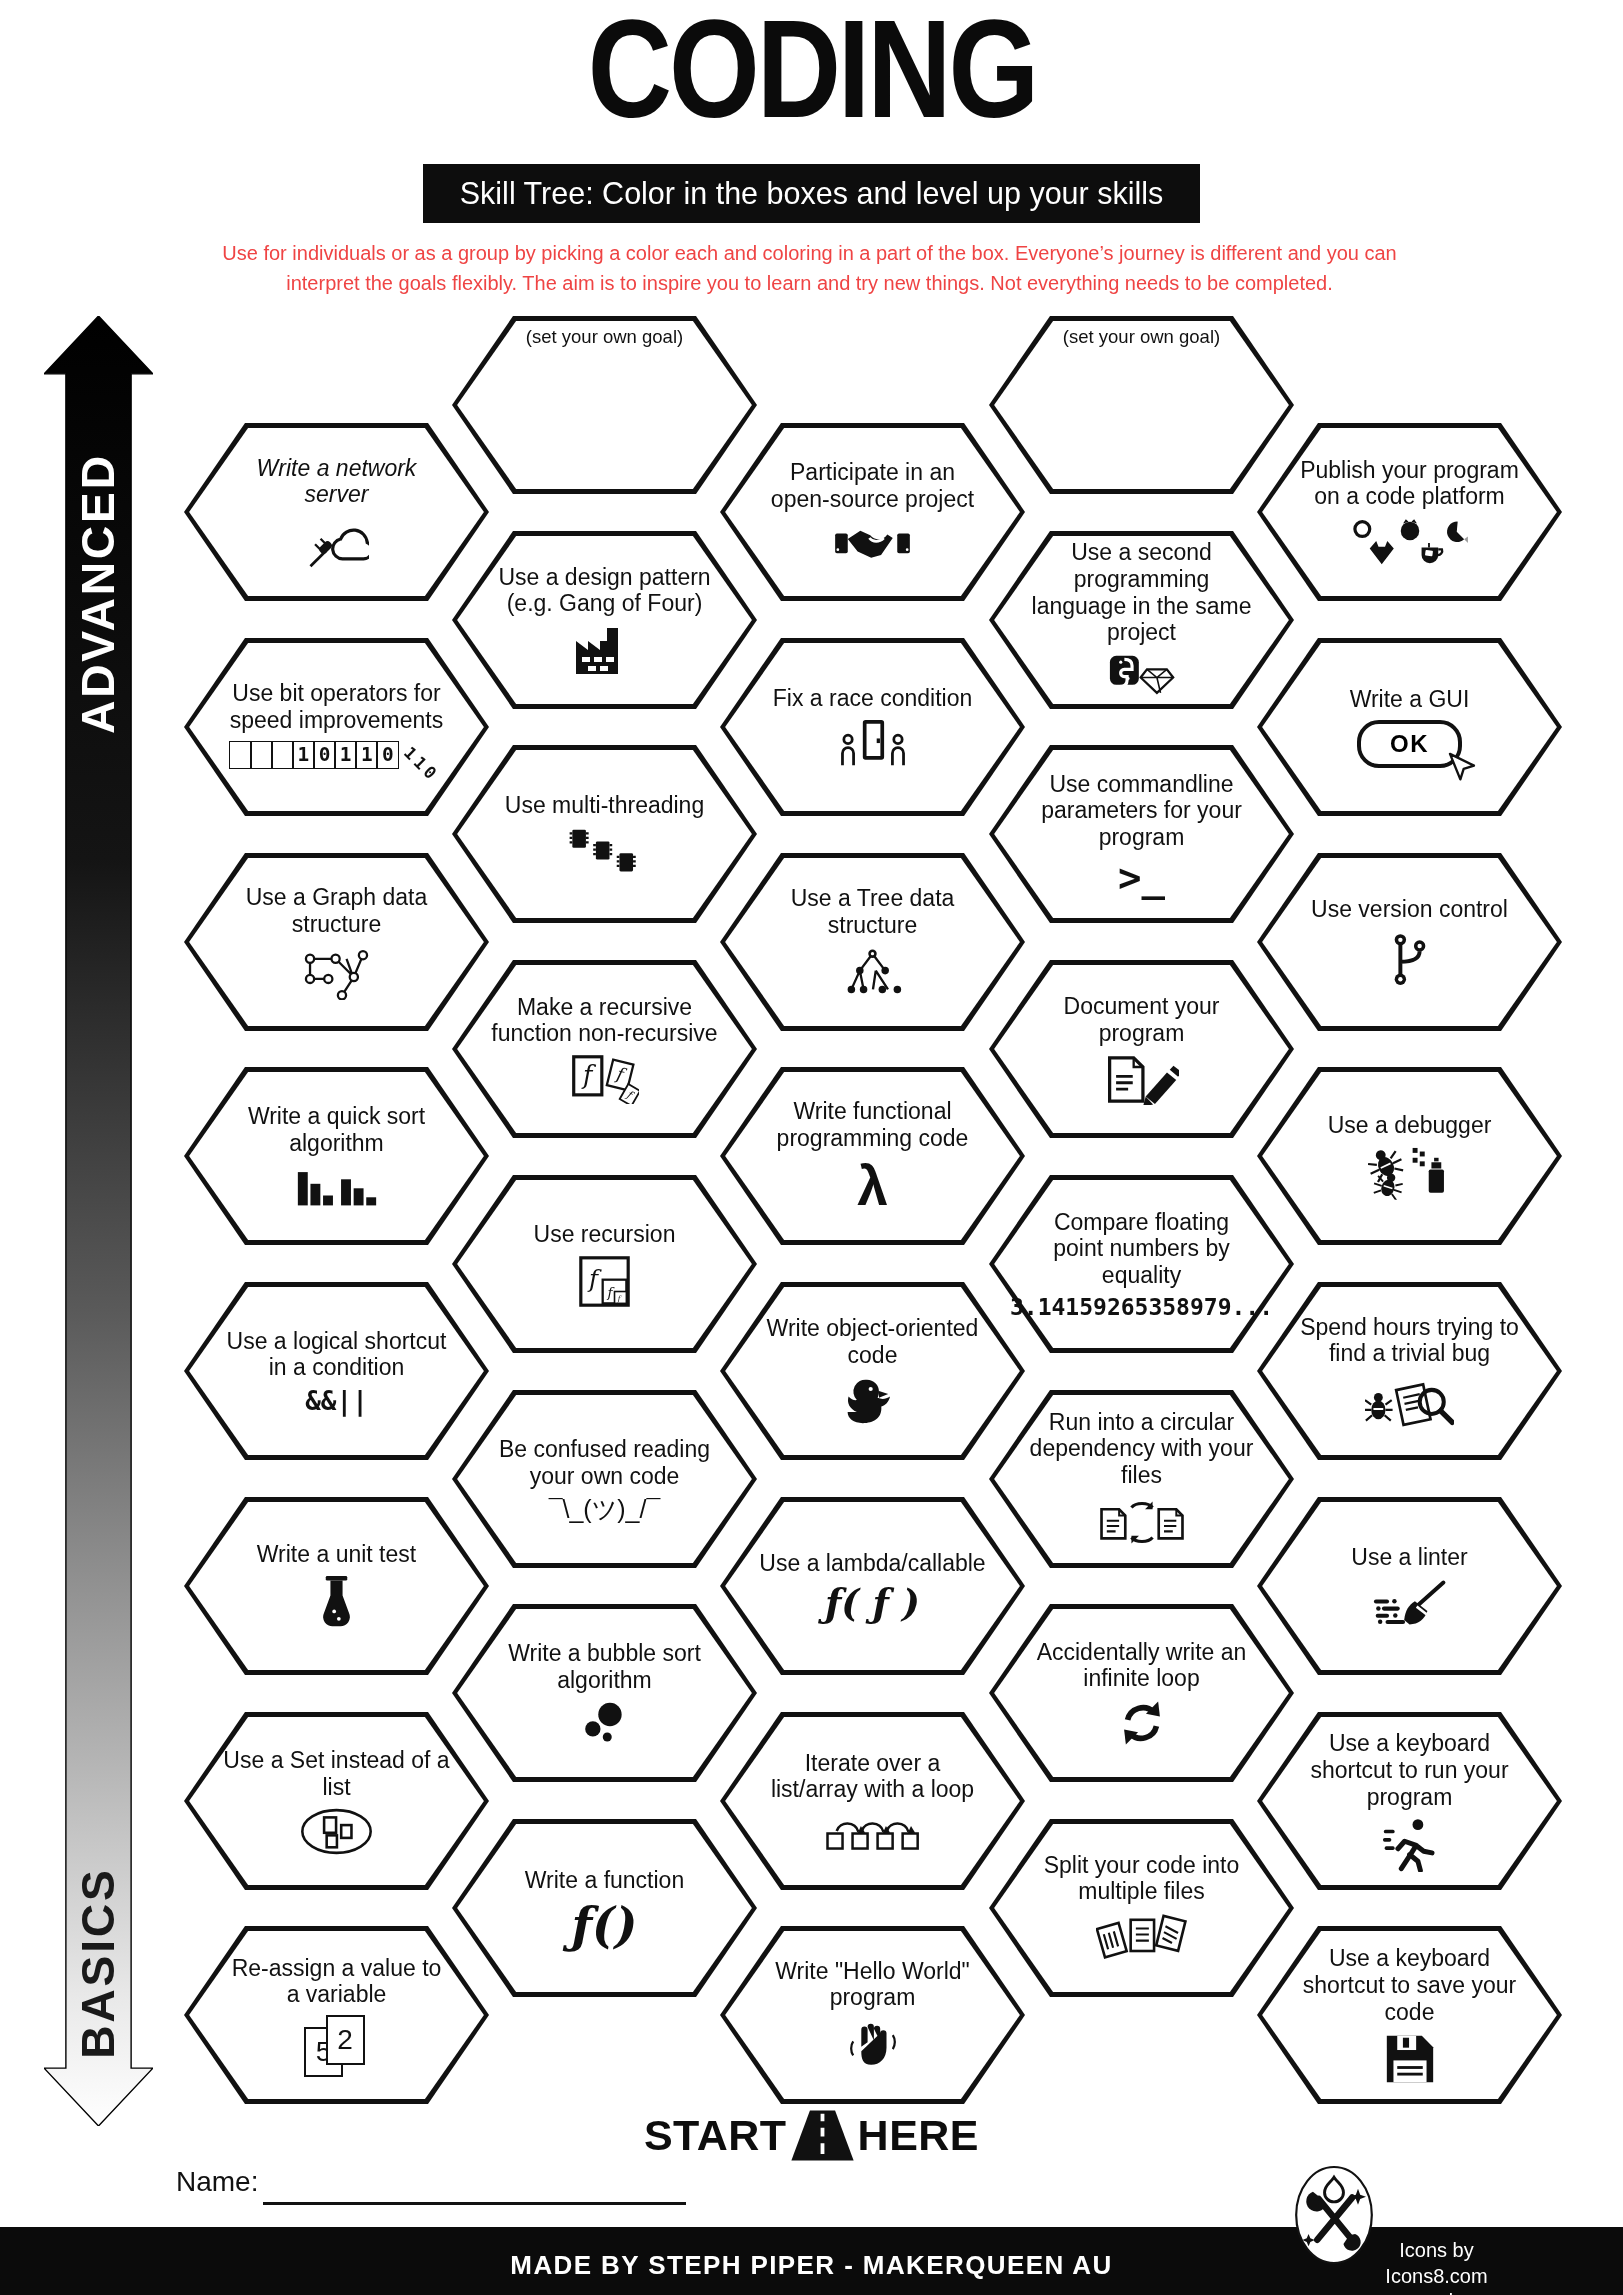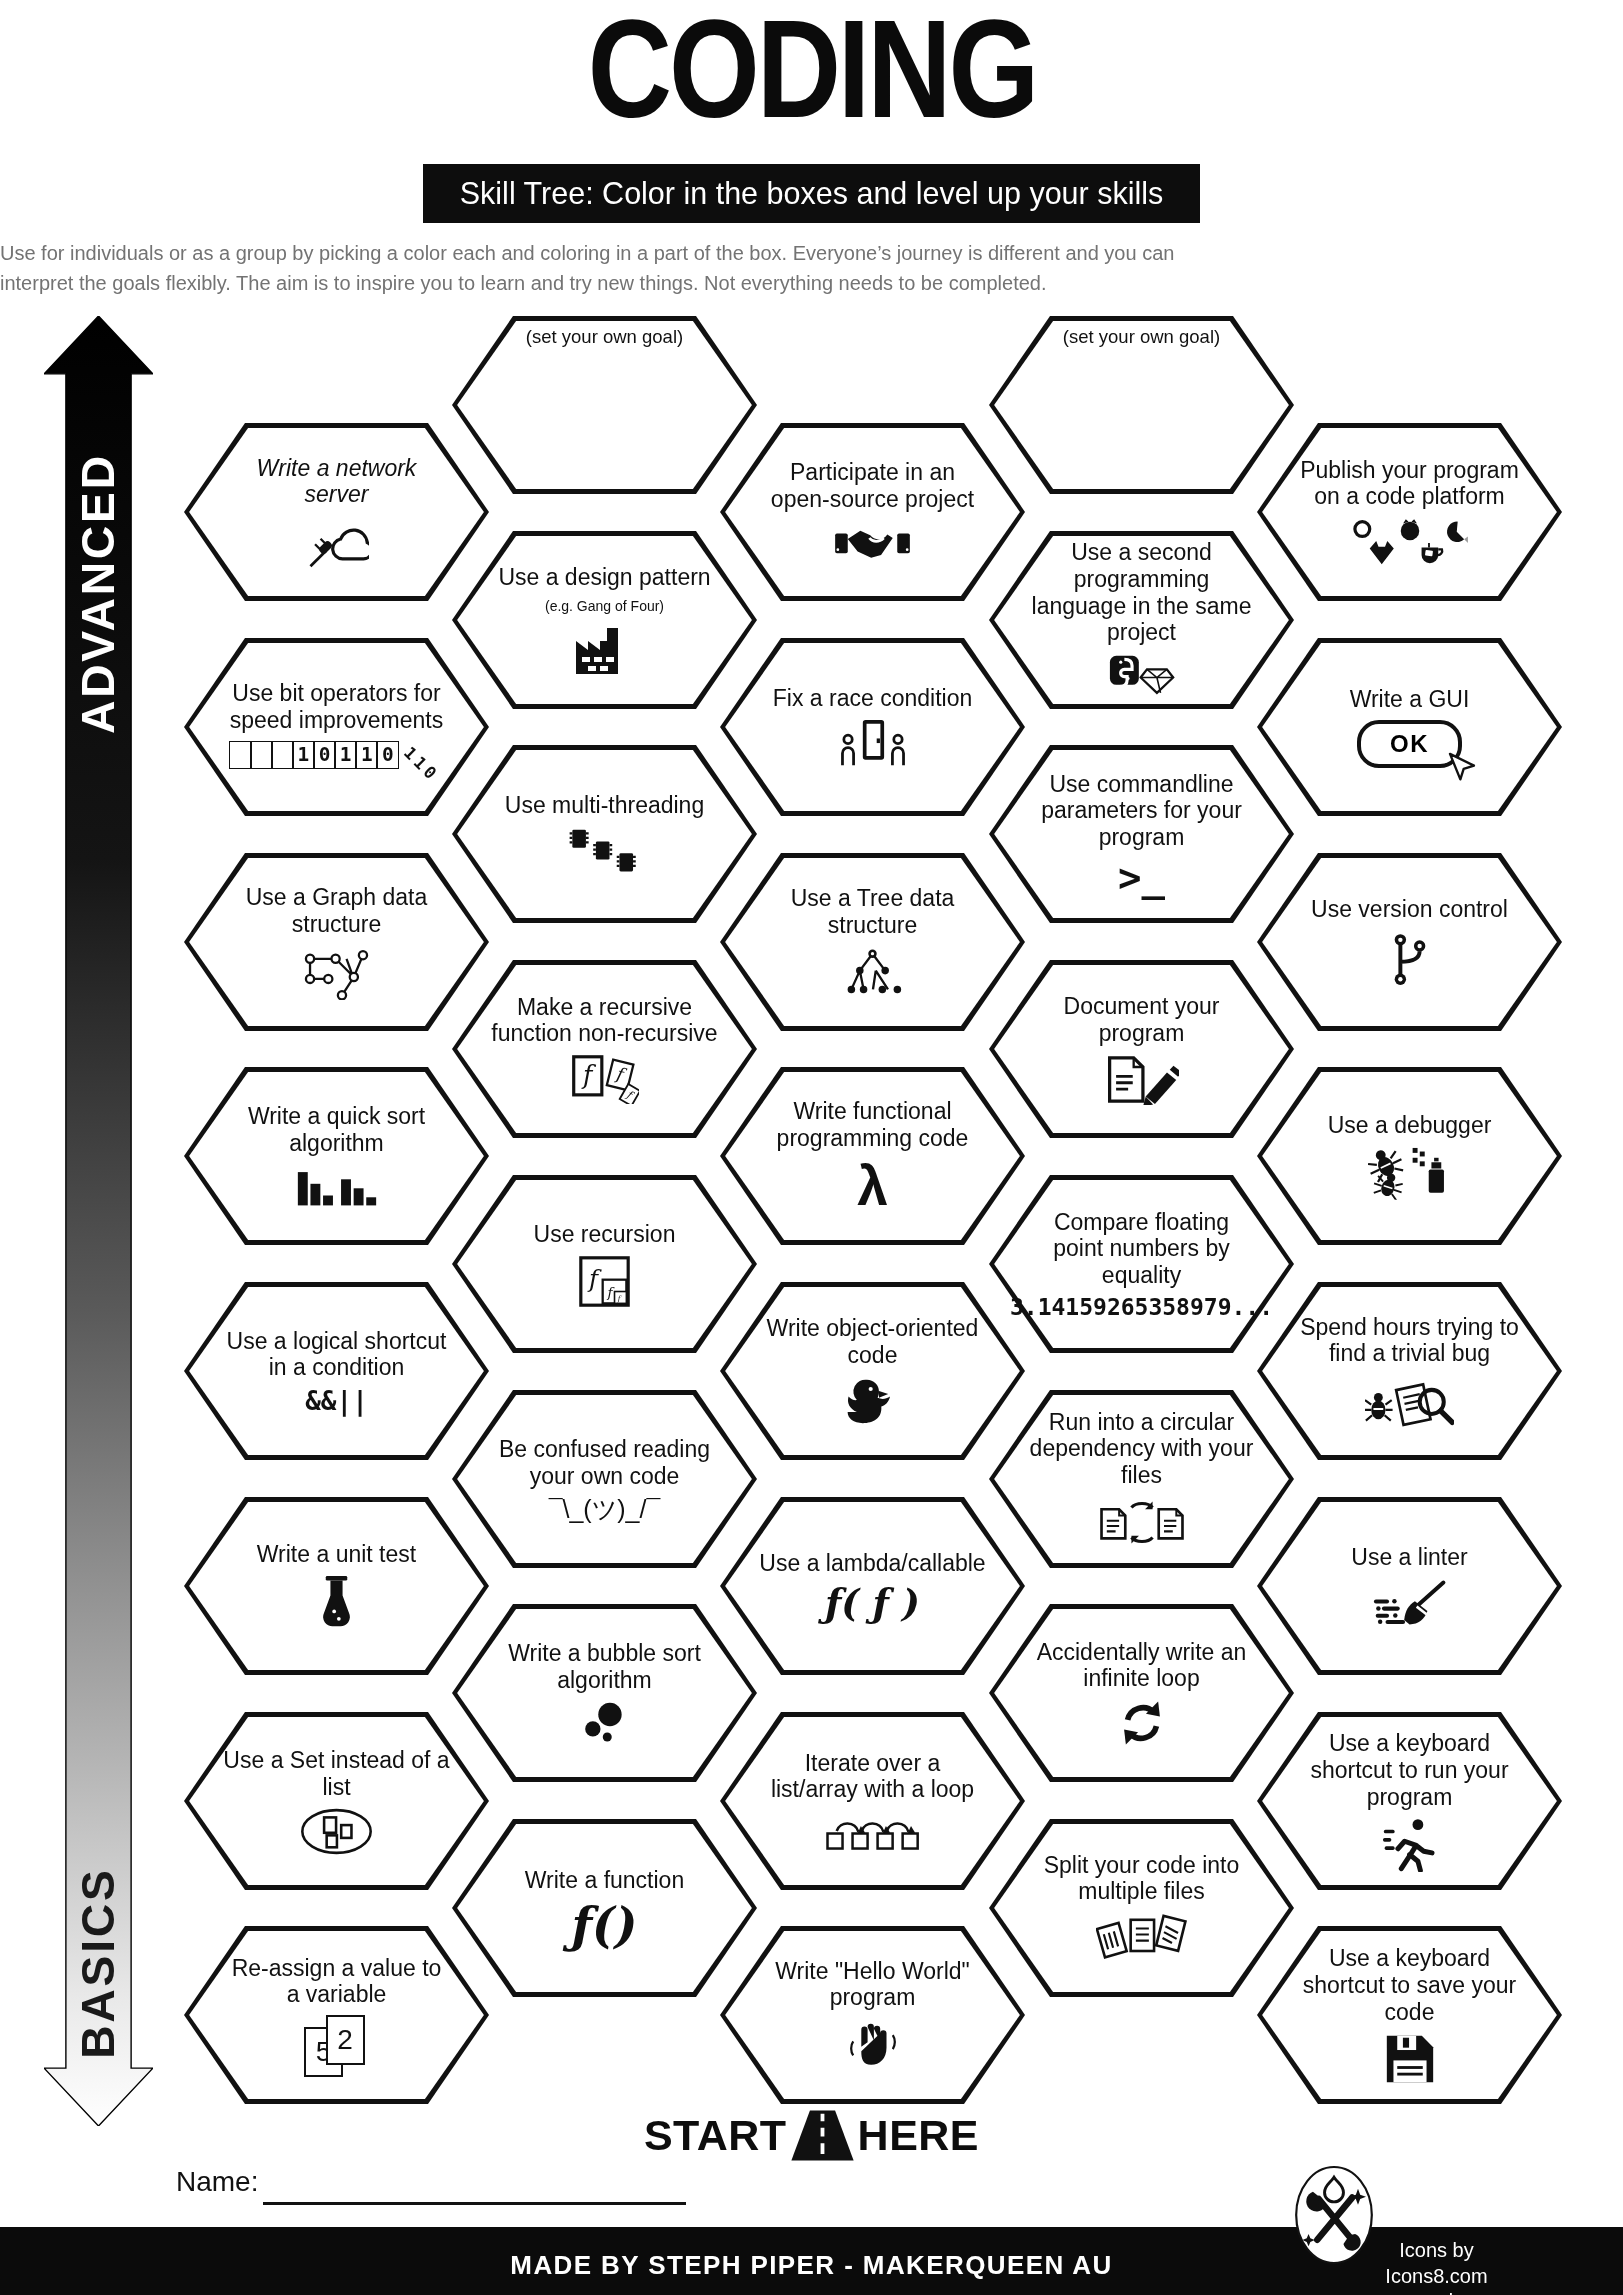--- a/index.html
+++ b/index.html
@@ -4,36 +4,36 @@
 <style>
   html,body{margin:0;padding:0;background:#fff;}
   #page{position:relative;width:1623px;height:2295px;background:#fff;overflow:hidden;
         font-family:"Liberation Sans",sans-serif;color:#111;}
   
   .title-wrap{position:absolute;top:2.8px;left:0;right:0;text-align:center;}
   .title{display:inline-block;font-size:139px;font-weight:800;letter-spacing:-3.7px;
          line-height:.95;color:#0b0b0b;transform:scaleX(.84);}
   .banner-wrap{position:absolute;top:164px;left:0;right:0;display:flex;justify-content:center;}
   .banner{background:#0d0d0d;color:#fff;font-size:30.5px;font-weight:500;padding:12px 37px;}
-  .sub{position:absolute;top:238px;left:0;right:4px;font-size:20px;
-       color:#737373;line-height:1.5;}
+  .sub{position:absolute;top:238px;left:0;right:4px;text-align:center;font-size:20px;
+       color:#ef4444;line-height:1.5;}
   
   .axis-svg{position:absolute;left:44px;top:316px;}
   .axis-text{font-family:"Liberation Sans",sans-serif;font-size:100px;font-weight:600;letter-spacing:6px;}
   
   .hex{position:absolute;width:305px;height:178px;}
   .hex-border{position:absolute;inset:0;background:#111;
       clip-path:polygon(0% 50%,20% 0%,80% 0%,100% 50%,80% 100%,20% 100%);}
   .hex-fill{position:absolute;left:5.1px;top:5.1px;right:5.1px;bottom:5.1px;background:#fff;
       clip-path:polygon(0% 50%,20% 0%,80% 0%,100% 50%,80% 100%,20% 100%);}
   .hex-content{position:absolute;inset:0;display:flex;flex-direction:column;align-items:center;
       justify-content:center;text-align:center;padding:4.6px 39px;}
   .hex-content.goal{justify-content:flex-start;padding-top:10.2px;}
   .hex-label{font-size:23px;line-height:1.16;color:#111;}
-  .hex-label .small{font-size:14px;}
+  .hex-label .small{font-size:23px;}
   .goal .hex-label{font-size:18.5px;}
   .hex-icon{margin-top:7.4px;display:flex;align-items:center;justify-content:center;}
   .icon-svg{display:block;}
   
   .icon-text{color:#111;line-height:1;}
   .it-lambda{font-size:55px;font-weight:600;}
   .it-term{font-family:"DejaVu Sans Mono",monospace;font-size:39px;font-weight:700;}
   .it-pi{font-family:"DejaVu Sans Mono",monospace;font-size:23px;font-weight:700;}
   .it-logic{font-family:"DejaVu Sans Mono",monospace;font-size:26px;font-weight:800;}
   .it-fcall{font-family:"DejaVu Serif",serif;font-style:italic;font-size:38px;font-weight:700;}

